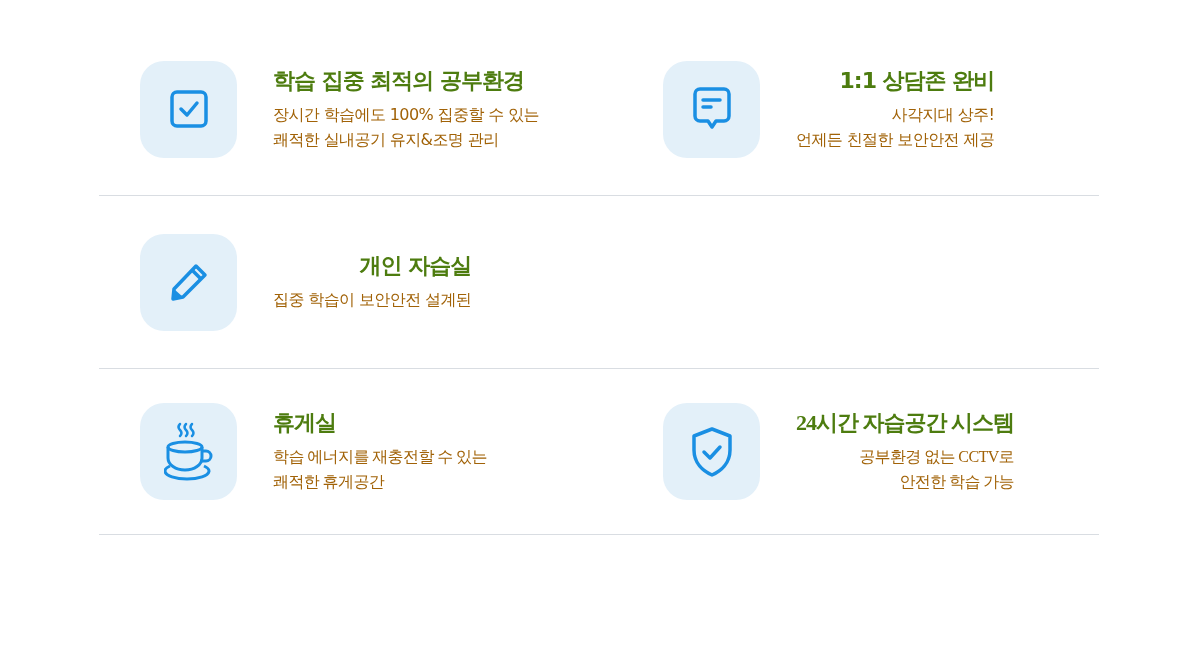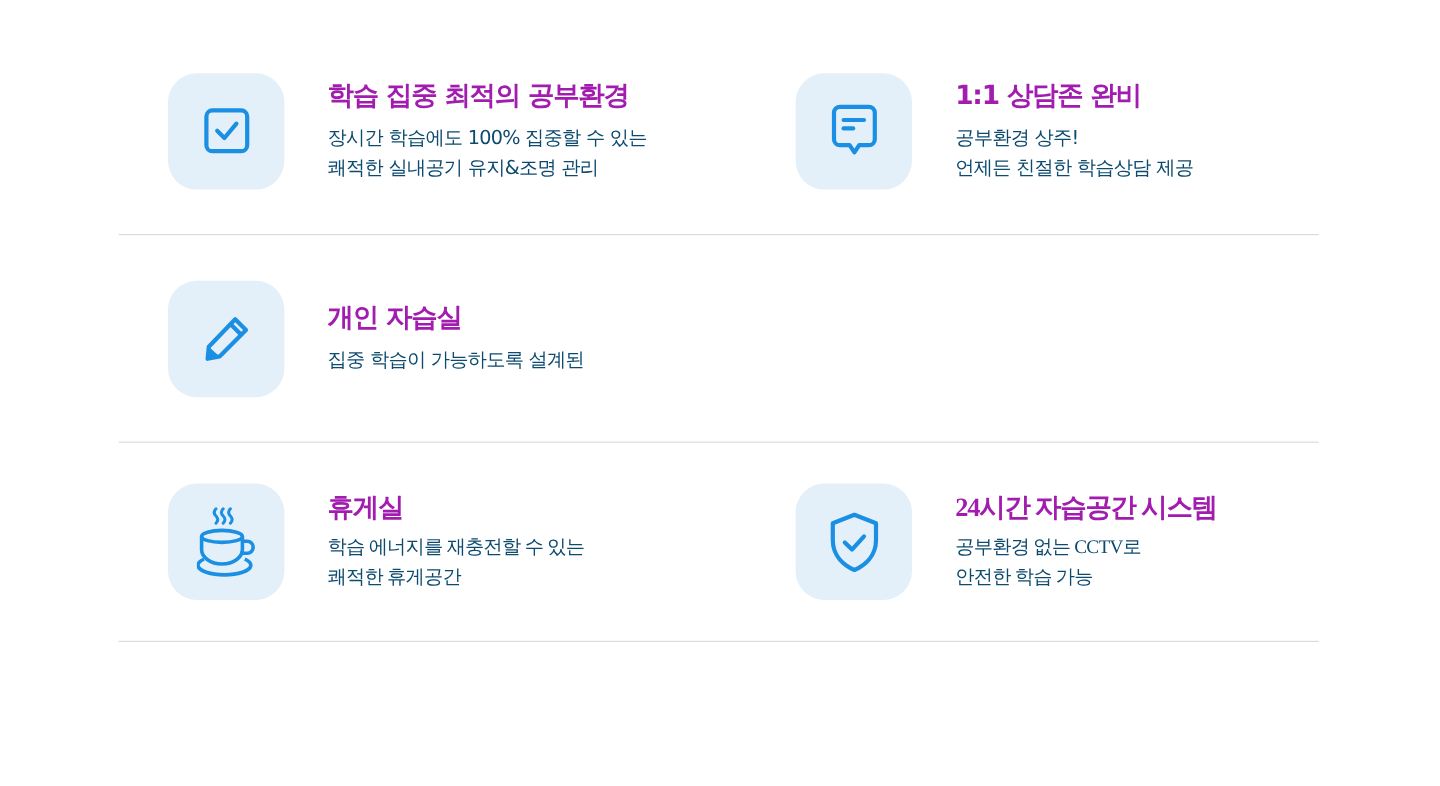--- a/index.html
+++ b/index.html
@@ -23,47 +23,47 @@
       align-items: center;
     }
     .row:first-child { height: 173px; }
     .row:last-child { height: 166px; font-family: Liberation Serif, serif; }
     .cell {
       width: 523px;
       display: flex;
       align-items: center;
       padding-left: 41px;
     }
-    .cell:last-child { width: 477px; padding-left: 41px; }
+    .cell:last-child { width: 477px; padding-left: 41px; text-align: right; }
     .icon-box {
       width: 97px;
       height: 97px;
       border-radius: 24px;
       background: #e3f0f9;
       display: flex;
       align-items: center;
       justify-content: center;
       flex-shrink: 0;
     }
     .icon-box svg { display: block; }
     .text {
       margin-left: 36px;
     }
     .title {
       font-size: 22px;
       font-weight: bold;
-      color: #a21caf;
+      color: #4d7c0f;
       letter-spacing: -1px;
       line-height: 28px;
       margin-bottom: 7px;
       white-space: nowrap;
     }
     .desc {
       font-size: 16px;
-      color: #0c4a6e;
+      color: #a16207;
       line-height: 25px;
       letter-spacing: -0.6px;
       white-space: nowrap;
     }
   </style>
 </head>
 <body>
 
 <div class="features">
 
@@ -84,38 +84,38 @@
     <div class="cell">
       <div class="icon-box">
         <svg width="40" height="46" viewBox="0 0 40 46">
           <path d="M8 3 H32 A5 5 0 0 1 37 8 V30 A5 5 0 0 1 32 35 H24 L20 41 L16 35 H8 A5 5 0 0 1 3 30 V8 A5 5 0 0 1 8 3 Z" fill="none" stroke="#1a8fe3" stroke-width="3.5" stroke-linejoin="round"></path>
           <line x1="11" y1="14" x2="28" y2="14" stroke="#1a8fe3" stroke-width="3.5" stroke-linecap="round"></line>
           <line x1="11" y1="21" x2="19" y2="21" stroke="#1a8fe3" stroke-width="3.5" stroke-linecap="round"></line>
         </svg>
       </div>
       <div class="text">
         <div class="title">1:1 상담존 완비</div>
-        <div class="desc">공부환경 상주!</div>
-        <div class="desc">언제든 친절한 학습상담 제공</div>
+        <div class="desc">사각지대 상주!</div>
+        <div class="desc">언제든 친절한 보안안전 제공</div>
       </div>
     </div>
   </div>
 
   <div class="row">
     <div class="cell">
       <div class="icon-box">
         <svg width="40" height="40" viewBox="0 0 40 40">
           <path d="M27 4 L36 13 L14 35 L4 37 L5 27 Z" fill="none" stroke="#1a8fe3" stroke-width="3.5" stroke-linejoin="round"></path>
           <line x1="23" y1="8" x2="32" y2="17" stroke="#1a8fe3" stroke-width="3.5"></line>
           <path d="M5 27 L14 35 L4 37 Z" fill="#1a8fe3"></path>
         </svg>
       </div>
       <div class="text">
         <div class="title">개인 자습실</div>
-        <div class="desc">집중 학습이 가능하도록 설계된</div>
+        <div class="desc">집중 학습이 보안안전 설계된</div>
       </div>
     </div>
   </div>
 
   <div class="row">
     <div class="cell">
       <div class="icon-box">
         <svg width="50" height="60" viewBox="0 0 50 60">
           <path d="M16 2 q-3 3 0 6 q3 3 0 6" fill="none" stroke="#1a8fe3" stroke-width="2.5" stroke-linecap="round"></path>
           <path d="M22 2 q-3 3 0 6 q3 3 0 6" fill="none" stroke="#1a8fe3" stroke-width="2.5" stroke-linecap="round"></path>

